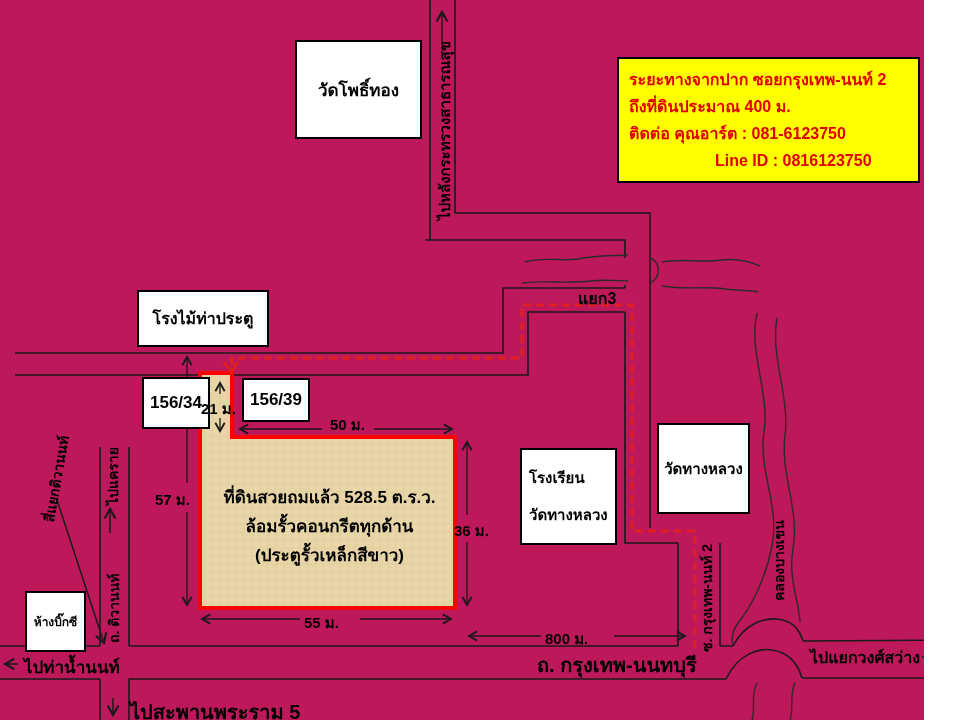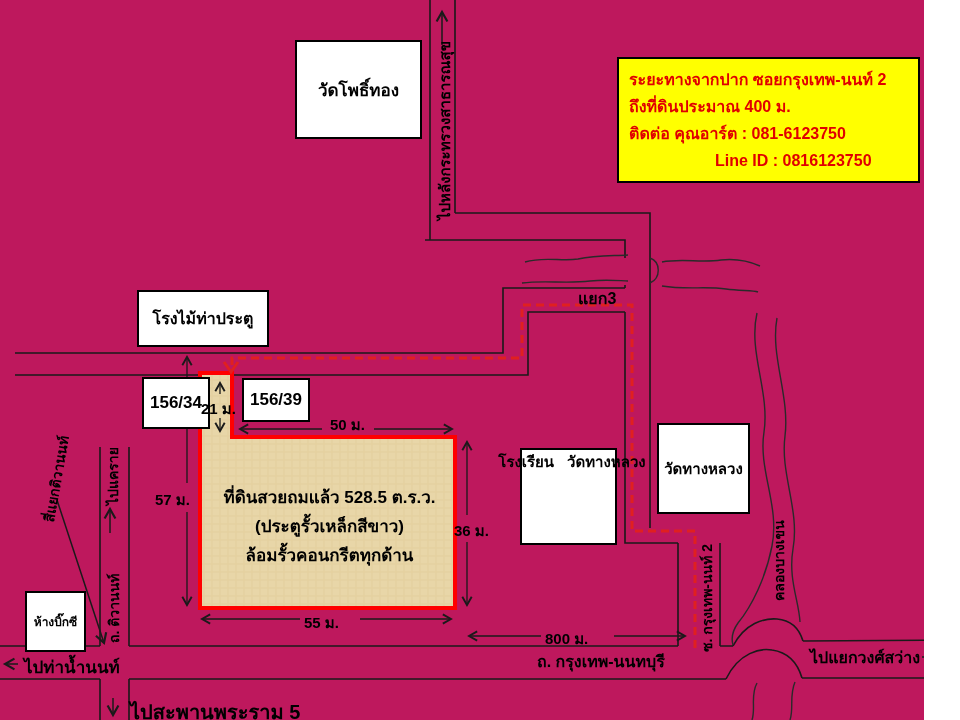--- a/index.html
+++ b/index.html
@@ -9,21 +9,21 @@
   .lbl{position:absolute;z-index:2;white-space:nowrap;font-weight:bold;}
   .box{position:absolute;z-index:2;background:#fff;border:2px solid #000;
        display:flex;align-items:center;justify-content:center;text-align:center;}
   .rot{transform-origin:0 0;transform:rotate(-90deg);}
   
   #box-wat-pho{left:295px;top:40px;width:123px;height:95px;font-size:17px;}
   #box-lumber{left:137px;top:290px;width:128px;height:53px;font-size:16px;}
   #box-15634{left:104px;top:377px;width:64px;height:48px;font-size:17px;margin-left:38px;}
   #box-15639{left:242px;top:378px;width:64px;height:40px;font-size:17px;}
   #box-school{left:520px;top:448px;width:97px;height:97px;font-size:15px;
-              flex-direction:row;align-items:flex-start;justify-content:center;gap:13px;padding-left:7px;box-sizing:border-box;text-align:left;}
+              flex-direction:column;align-items:flex-start;justify-content:center;gap:13px;padding-left:7px;box-sizing:border-box;text-align:left;}
   #box-temple{left:657px;top:423px;width:89px;height:87px;font-size:15px;}
   #box-bigc{left:25px;top:583px;width:57px;height:57px;font-size:12px;margin-top:8px;}
   
   #info-box{left:617px;top:57px;width:303px;height:126px;border:2px solid #000;
             position:absolute;z-index:2;box-sizing:border-box;padding:7px 0 0 10px;font-size:16px;line-height:27px;}
   #info-line4{padding-left:86px;}
   
   #station-box{left:263px;top:634px;width:204px;height:64px;position:absolute;z-index:3;
                border-radius:15px;border:4px solid;box-sizing:border-box;
                display:flex;align-items:center;justify-content:center;font-size:15px;}
@@ -33,21 +33,21 @@
   
   .dim{font-size:15px;}
   #dim-21{left:201px;top:397px;}
   #dim-50{left:330px;top:413px;}
   #dim-57{left:155px;top:488px;}
   #dim-36{left:454px;top:519px;}
   #dim-55{left:304px;top:611px;}
   #dim-700{left:545px;top:627px;}
   
   #lbl-junction3{left:578px;top:286px;font-size:16px;}
-  #lbl-bkknon{left:537px;top:649px;font-size:16px;}
+  #lbl-bkknon{left:537px;top:649px;font-size:20px;}
   #lbl-thanamnon{left:24px;top:653px;font-size:17px;}
   #lbl-wongsawang{left:810px;top:645px;font-size:16px;}
   #lbl-rama5{left:130px;top:696px;font-size:20px;}
   #lbl-ministry{left:433px;top:220px;font-size:15px;}
   #lbl-khaerai{left:102px;top:505px;font-size:14px;}
   #lbl-tiwanon{left:103px;top:643px;font-size:14px;}
   #lbl-soi2{left:696px;top:652px;font-size:14px;}
   #lbl-khlong{left:768px;top:601px;font-size:14px;}
   #lbl-siyaek{left:38px;top:520px;font-size:14px;transform-origin:0 0;transform:rotate(-80deg);}
 </style>
@@ -167,22 +167,22 @@
   <div id="info-box" style="background: rgb(255, 255, 0); color: rgb(224, 0, 0);">
     <div>ระยะทางจากปาก ซอยกรุงเทพ-นนท์ 2</div>
     <div>ถึงที่ดินประมาณ 400 ม.</div>
     <div>ติดต่อ คุณอาร์ต : 081-6123750</div>
     <div id="info-line4">Line ID : 0816123750</div>
   </div>
 
 
   <div id="plot-text">
     <div>ที่ดินสวยถมแล้ว 528.5 ต.ร.ว.</div>
+    <div>ล้อมรั้วคอนกรีตทุกด้าน</div>
     <div>(ประตูรั้วเหล็กสีขาว)</div>
-    <div>ล้อมรั้วคอนกรีตทุกด้าน</div>
   </div>
 
   <div class="lbl dim" id="dim-21">21 ม.</div>
   <div class="lbl dim" id="dim-50">50 ม.</div>
   <div class="lbl dim" id="dim-57">57 ม.</div>
   <div class="lbl dim" id="dim-36">36 ม.</div>
   <div class="lbl dim" id="dim-55">55 ม.</div>
   <div class="lbl dim" id="dim-700">800 ม.</div>
 
   <div class="lbl" id="lbl-junction3">แยก3</div>

